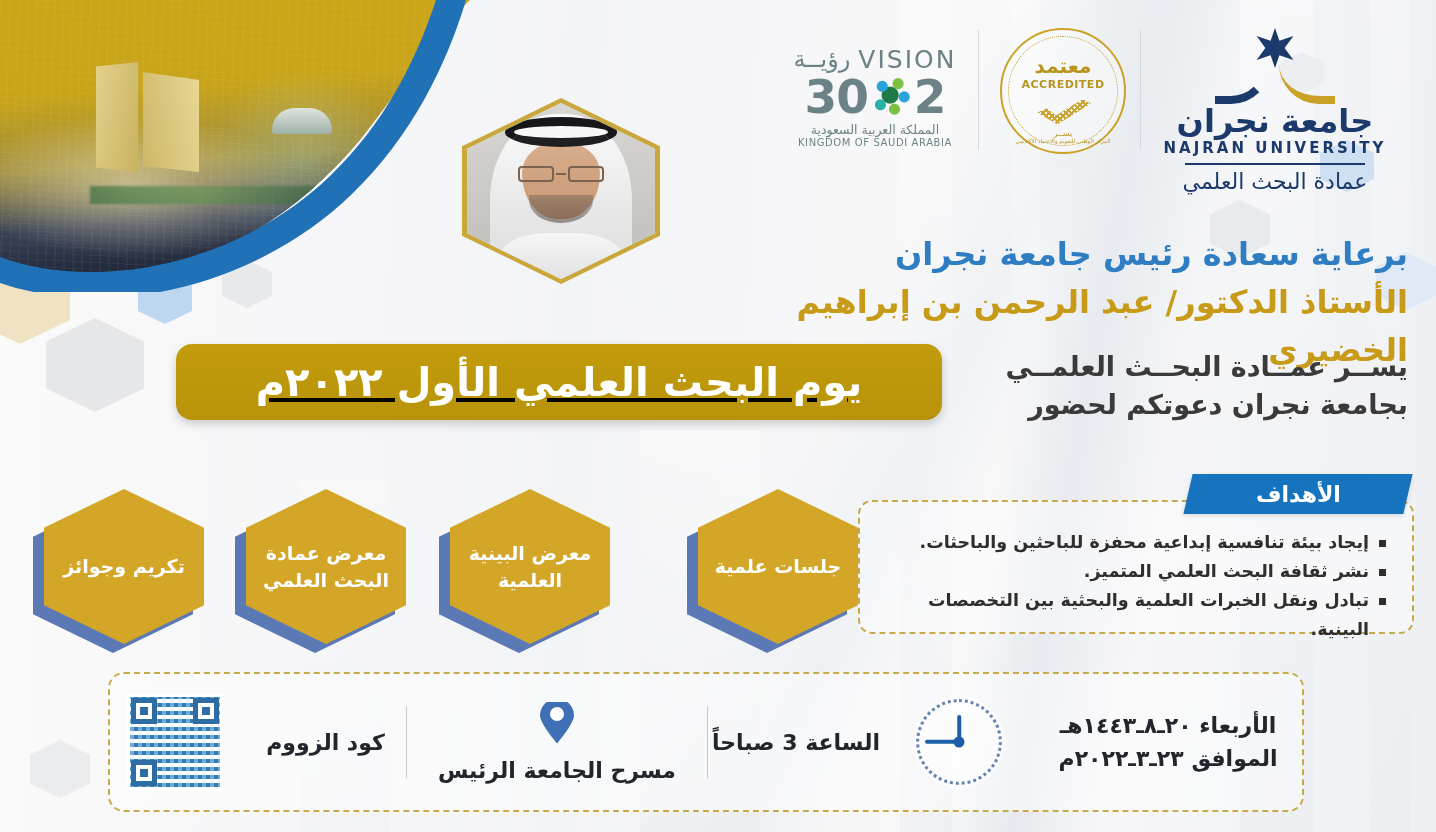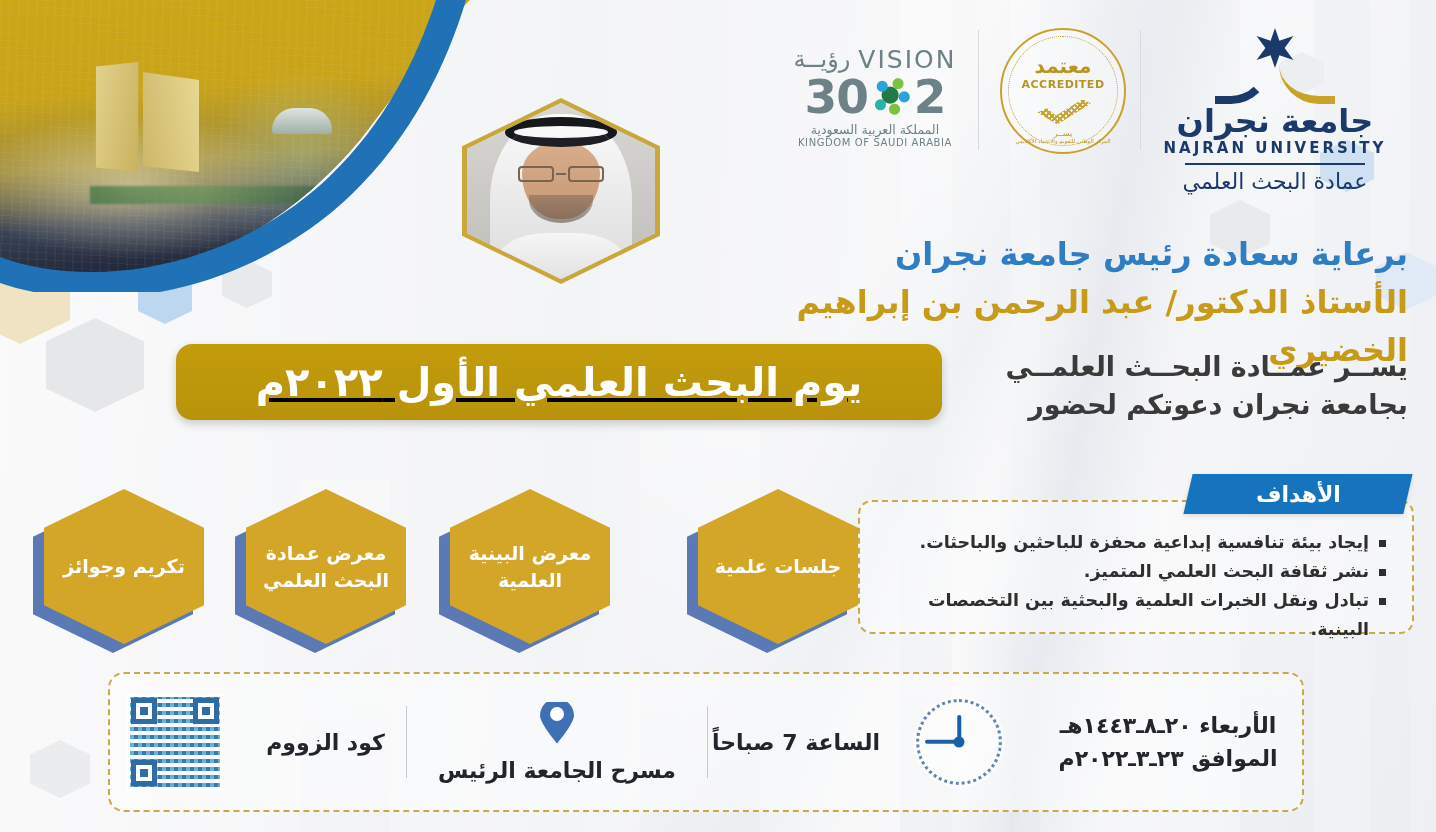--- a/index.html
+++ b/index.html
@@ -406,21 +406,21 @@
 
     <div class="ib-cell clockwrap">
       <div class="clock">
         <div class="ticks"></div>
         <div class="hh"></div>
         <div class="mm"></div>
         <div class="pin"></div>
       </div>
     </div>
 
-    <div class="ib-cell ib-time">الساعة 7 صباحاً</div>
+    <div class="ib-cell ib-time">الساعة 3 صباحاً</div>
 
     <div class="ib-sep"></div>
 
     <div class="ib-cell ib-place">
       <div class="pin-icon">
           <div class="p"></div>
           <div class="d"></div>
         </div>
       <div class="lbl">مسرح الجامعة الرئيس</div>
     </div>

